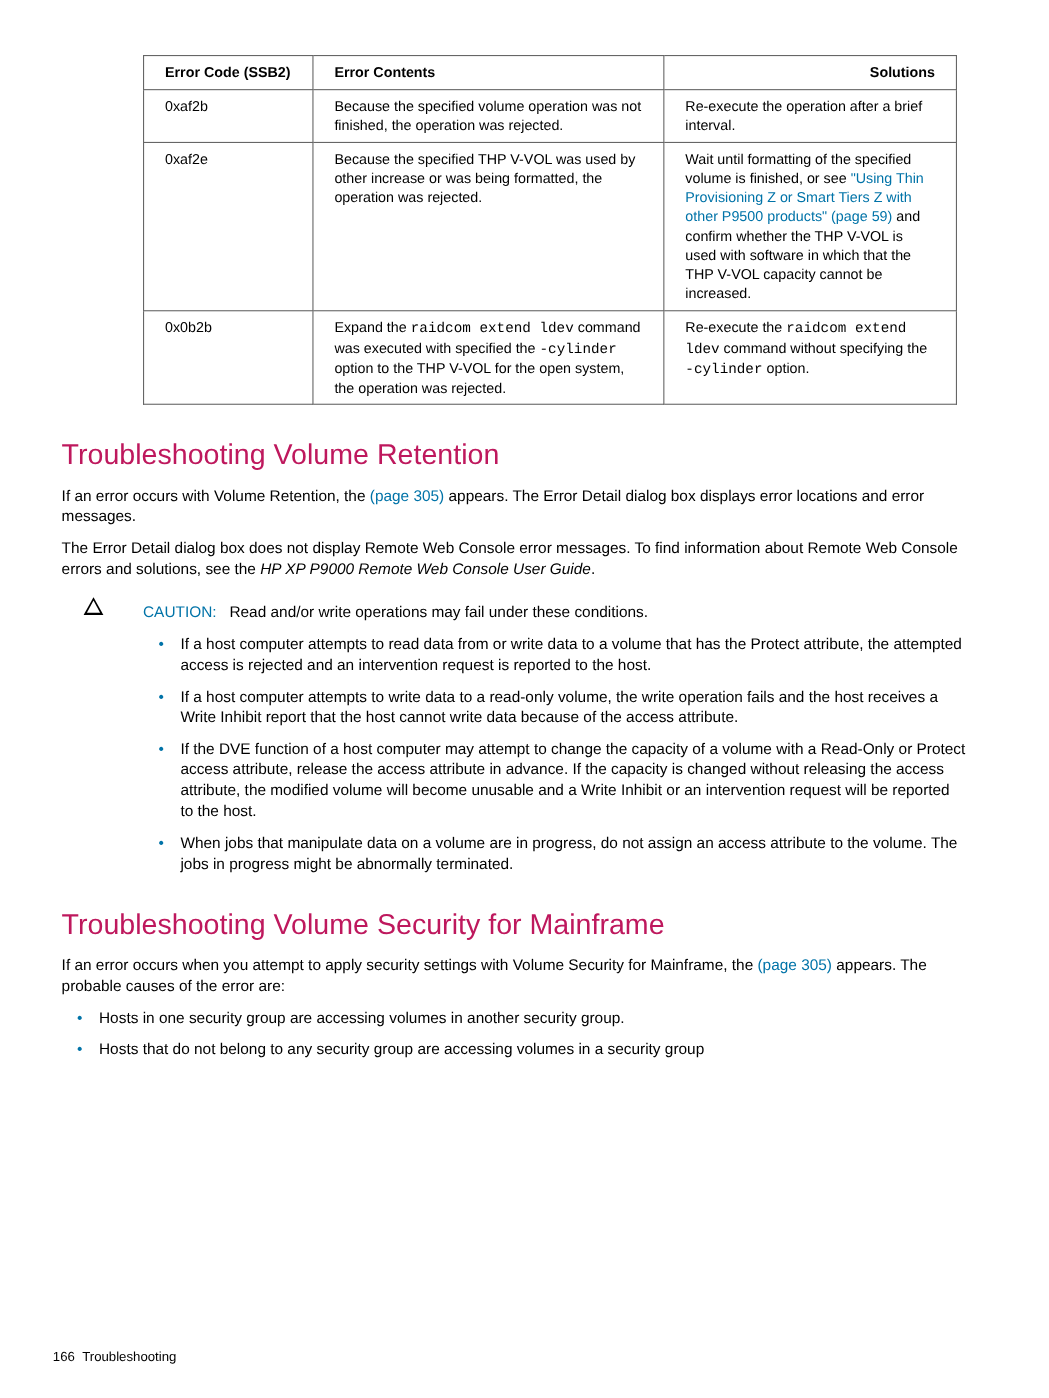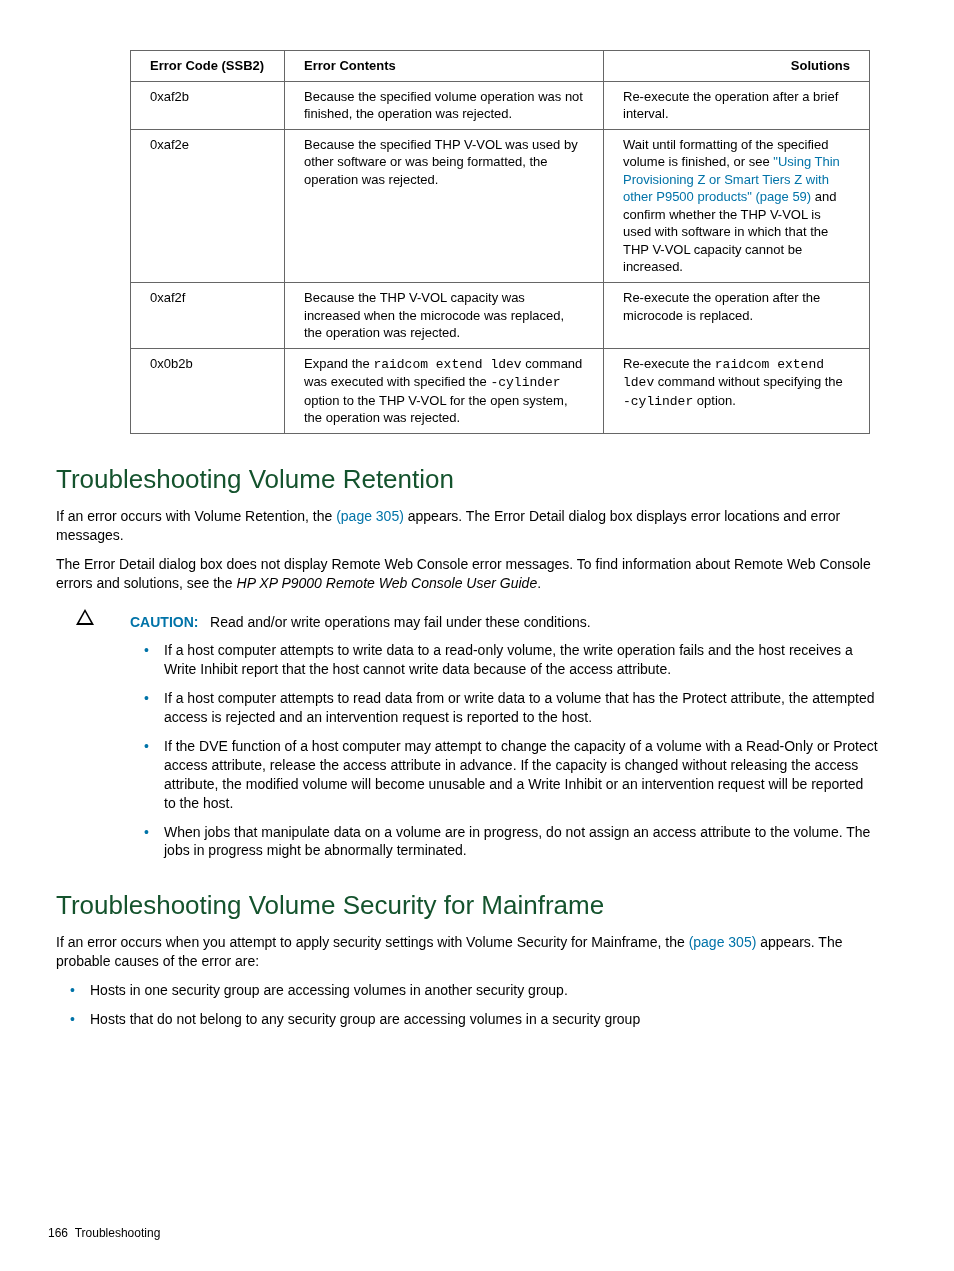--- a/index.html
+++ b/index.html
@@ -26,21 +26,21 @@
     text-align: left;
   }
   th {
     font-weight: bold;
     background: #fff;
   }
   .col1 { width: 115px; }
   .col2 { width: 280px; }
   .col3 { width: auto; text-align: right; }
   h2 {
-    color: #14532d;
+    color: #be185d;
     font-weight: normal;
     font-size: 26px;
     margin: 18px 0 10px 0;
   }
   .body-block {
     margin-right: 20px;
   }
   p { margin: 6px 0 10px 0; }
   .link { color: #0073a8; }
   .italic { font-style: italic; }
@@ -61,21 +61,21 @@
   }
   .caution-icon::after {
     content: "";
     position: absolute;
     top: 3px; left: -6px;
     width: 0; height: 0;
     border-left: 6px solid transparent;
     border-right: 6px solid transparent;
     border-bottom: 11px solid #fff;
   }
-  .caution-label { color: #0073a8; font-weight: bold; }
+  .caution-label { color: #0073a8; font-weight: normal; }
   ul { margin: 4px 0 10px 0; padding-left: 0; list-style: none; }
   ul li {
     position: relative;
     padding-left: 34px;
     margin-bottom: 10px;
   }
   ul li::before {
     content: "•";
     color: #0073a8;
     position: absolute;
@@ -101,29 +101,24 @@
     </tr>
   </thead>
   <tbody>
     <tr>
       <td>0xaf2b</td>
       <td>Because the specified volume operation was not finished, the operation was rejected.</td>
       <td>Re-execute the operation after a brief interval.</td>
     </tr>
     <tr>
       <td>0xaf2e</td>
-      <td>Because the specified THP V-VOL was used by other software or was being formatted, the operation was rejected.</td>
+      <td>Because the specified THP V-VOL was used by other increase or was being formatted, the operation was rejected.</td>
       <td>
         <span>Wait until formatting of the specified volume is finished, or see </span><span class="link">"Using Thin Provisioning Z or Smart Tiers Z with other P9500 products" (page 59)</span><span> and confirm whether the THP V-VOL is used with software in which that the THP V-VOL capacity cannot be increased.</span>
       </td>
-    </tr>
-    <tr>
-      <td>0xaf2f</td>
-      <td>Because the THP V-VOL capacity was increased when the microcode was replaced, the operation was rejected.</td>
-      <td>Re-execute the operation after the microcode is replaced.</td>
     </tr>
     <tr>
       <td>0x0b2b</td>
       <td>
         <span>Expand the </span><span class="code">raidcom extend ldev</span><span> command was executed with specified the </span><span class="code">-cylinder</span><span> option to the THP V-VOL for the open system, the operation was rejected.</span>
       </td>
       <td>
         <span>Re-execute the </span><span class="code">raidcom extend ldev</span><span> command without specifying the </span><span class="code">-cylinder</span><span> option.</span>
       </td>
     </tr>
@@ -140,22 +135,22 @@
   </p>
 </div>
 
 <div class="caution-row">
   <div class="caution-icon"></div>
   <div style="flex:1; margin-right:20px;">
     <p>
       <span class="caution-label">CAUTION:</span>&nbsp;&nbsp;&nbsp;<span>Read and/or write operations may fail under these conditions.</span>
     </p>
     <ul>
+      <li>If a host computer attempts to read data from or write data to a volume that has the Protect attribute, the attempted access is rejected and an intervention request is reported to the host.</li>
       <li>If a host computer attempts to write data to a read-only volume, the write operation fails and the host receives a Write Inhibit report that the host cannot write data because of the access attribute.</li>
-      <li>If a host computer attempts to read data from or write data to a volume that has the Protect attribute, the attempted access is rejected and an intervention request is reported to the host.</li>
       <li>If the DVE function of a host computer may attempt to change the capacity of a volume with a Read-Only or Protect access attribute, release the access attribute in advance. If the capacity is changed without releasing the access attribute, the modified volume will become unusable and a Write Inhibit or an intervention request will be reported to the host.</li>
       <li>When jobs that manipulate data on a volume are in progress, do not assign an access attribute to the volume. The jobs in progress might be abnormally terminated.</li>
     </ul>
   </div>
 </div>
 
 <h2>Troubleshooting Volume Security for Mainframe</h2>
 <div class="body-block">
   <p>
     <span>If an error occurs when you attempt to apply security settings with Volume Security for Mainframe, the </span><span class="link">(page 305)</span><span> appears. The probable causes of the error are:</span>

